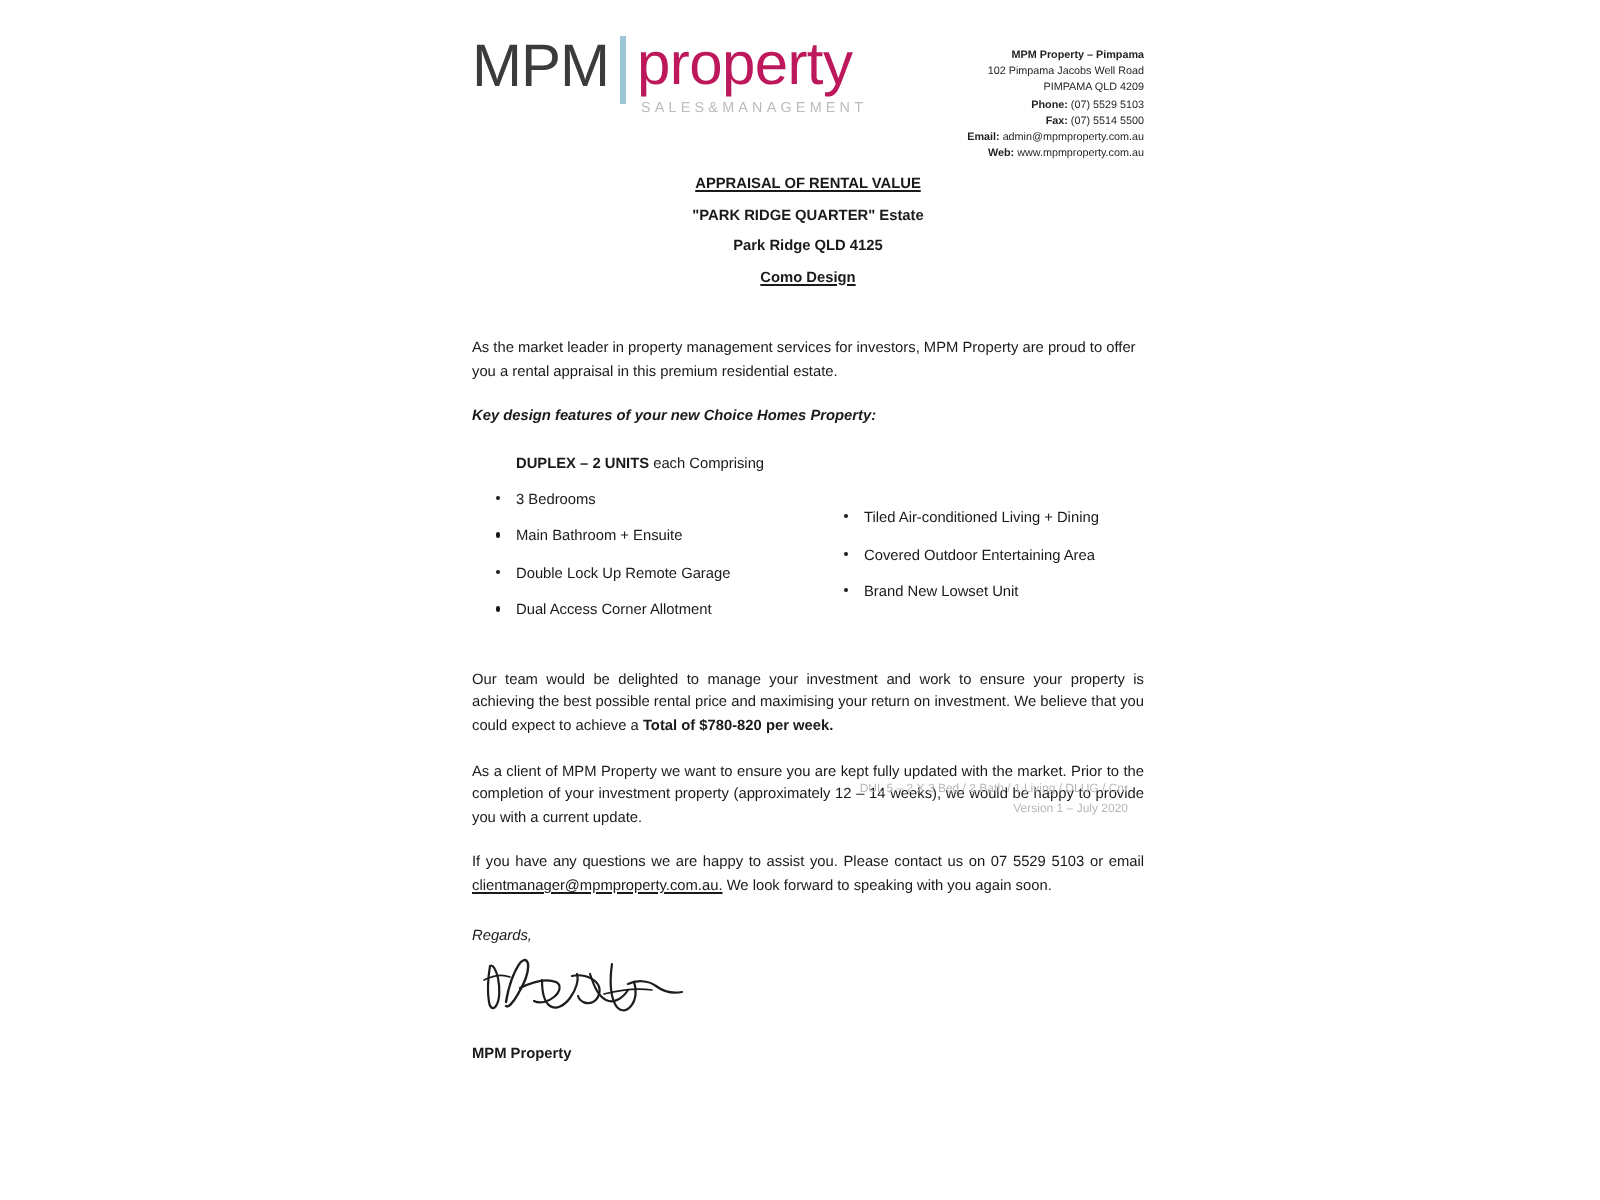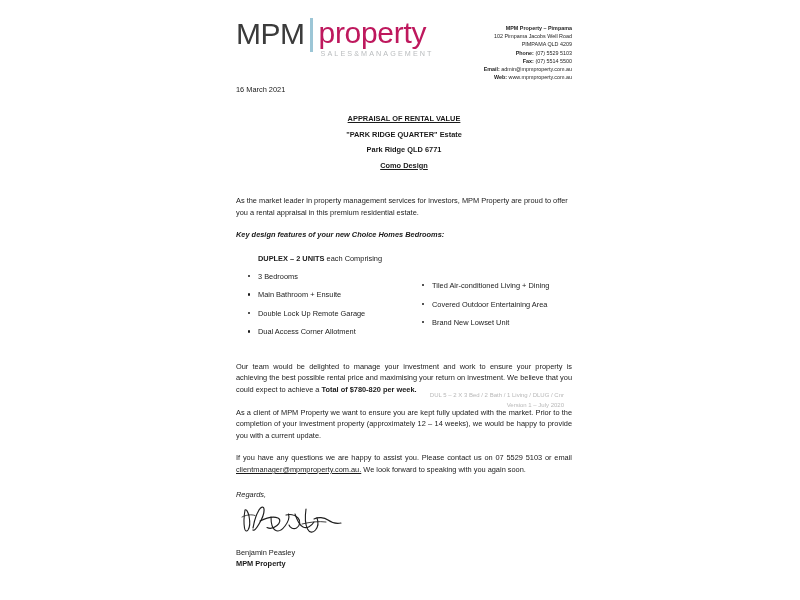--- a/index.html
+++ b/index.html
@@ -251,32 +251,31 @@
       <div>
         <span class="bold">Web:</span>
         <span>www.mpmproperty.com.au</span>
       </div>
     </div>
 
   </div>
 
   <div class="body-area">
 
-    <div class="date-line">16 March 2021</div>
 
     <div class="title-block">
       <div class="underlined">APPRAISAL OF RENTAL VALUE</div>
       <div>"PARK RIDGE QUARTER" Estate</div>
-      <div>Park Ridge QLD 6771</div>
+      <div>Park Ridge QLD 4125</div>
       <div class="underlined">Como Design</div>
     </div>
 
     <div class="para lead">As the market leader in property management services for investors, MPM Property are proud to offer you a rental appraisal in this premium residential estate.</div>
 
-    <div class="key-features">Key design features of your new Choice Homes Bedrooms:</div>
+    <div class="key-features">Key design features of your new Choice Homes Property:</div>
 
     <div class="features">
       <div class="duplex-head">
         <span class="b">DUPLEX – 2 UNITS</span><span> each Comprising</span>
       </div>
       <div class="cols">
         <div class="col left">
           <ul>
             <li>3 Bedrooms</li>
             <li>Main Bathroom + Ensuite</li>
@@ -310,21 +309,20 @@
         <path d="M44 38 C56 32, 70 28, 80 32 C86 35, 84 42, 78 47 C72 52, 64 54, 58 51" stroke-width="2.2"></path>
         <path d="M66 30 C66 42, 68 52, 74 56 C80 60, 88 56, 94 48 C100 40, 103 30, 101 24" stroke-width="2.2"></path>
         <path d="M96 26 C104 24, 114 26, 120 32 C126 38, 124 48, 117 52 C111 55, 104 52, 102 46" stroke-width="2.2"></path>
         <path d="M114 24 C118 36, 122 46, 130 50 C138 54, 147 48, 152 40" stroke-width="2.2"></path>
         <path d="M136 14 C134 28, 134 44, 139 54 C143 62, 150 62, 155 56 C160 50, 161 40, 158 32" stroke-width="2.2"></path>
         <path d="M128 44 C144 40, 162 38, 176 40" stroke-width="1.7"></path>
         <path d="M152 34 C160 30, 172 30, 180 36 C188 42, 196 44, 206 42" stroke-width="2.2"></path>
       </g>
     </svg>
 
-    <div class="sign-name">Benjamin Peasley</div>
     <div class="sign-company">MPM Property</div>
 
   </div>
 
   <div class="footer">
     <div>DUL 5 – 2 X 3 Bed / 2 Bath / 1 Living / DLUG / Cnr</div>
     <div>Version 1 – July 2020</div>
   </div>
 
 </div>

